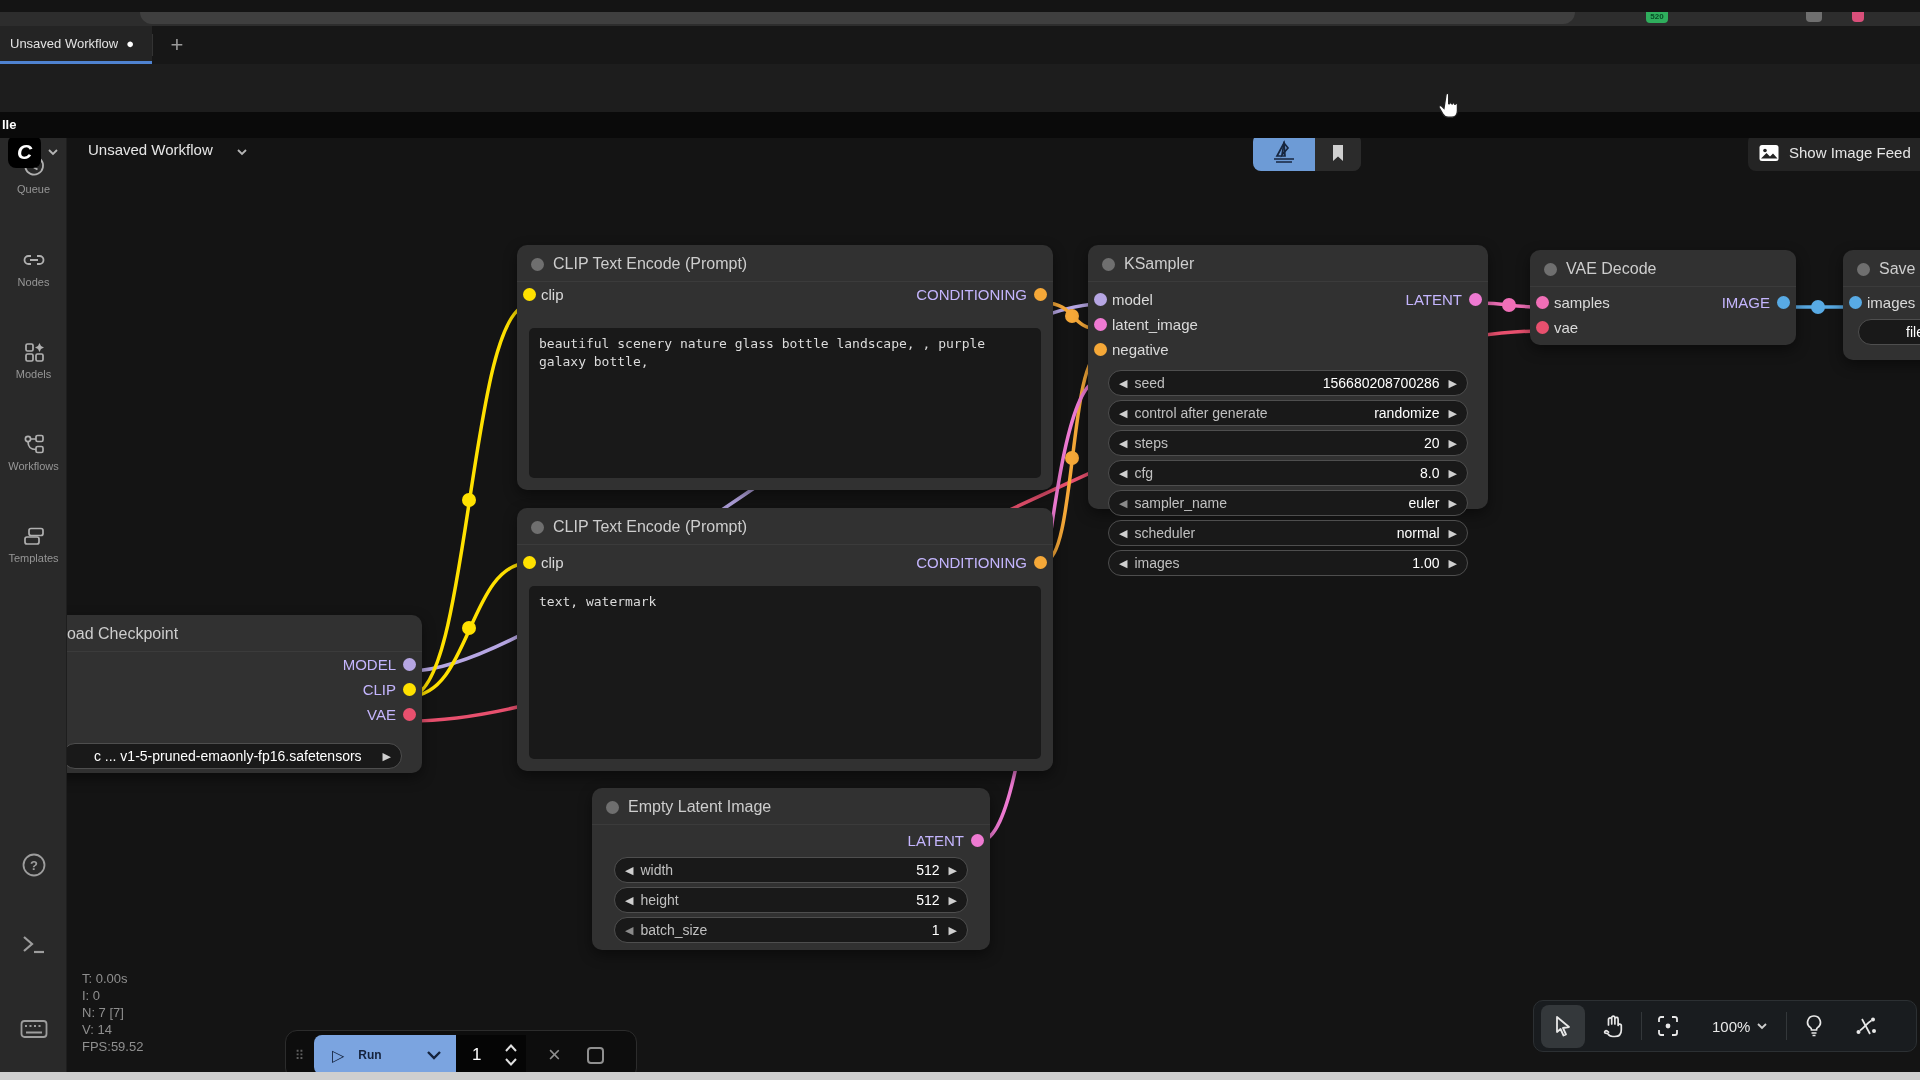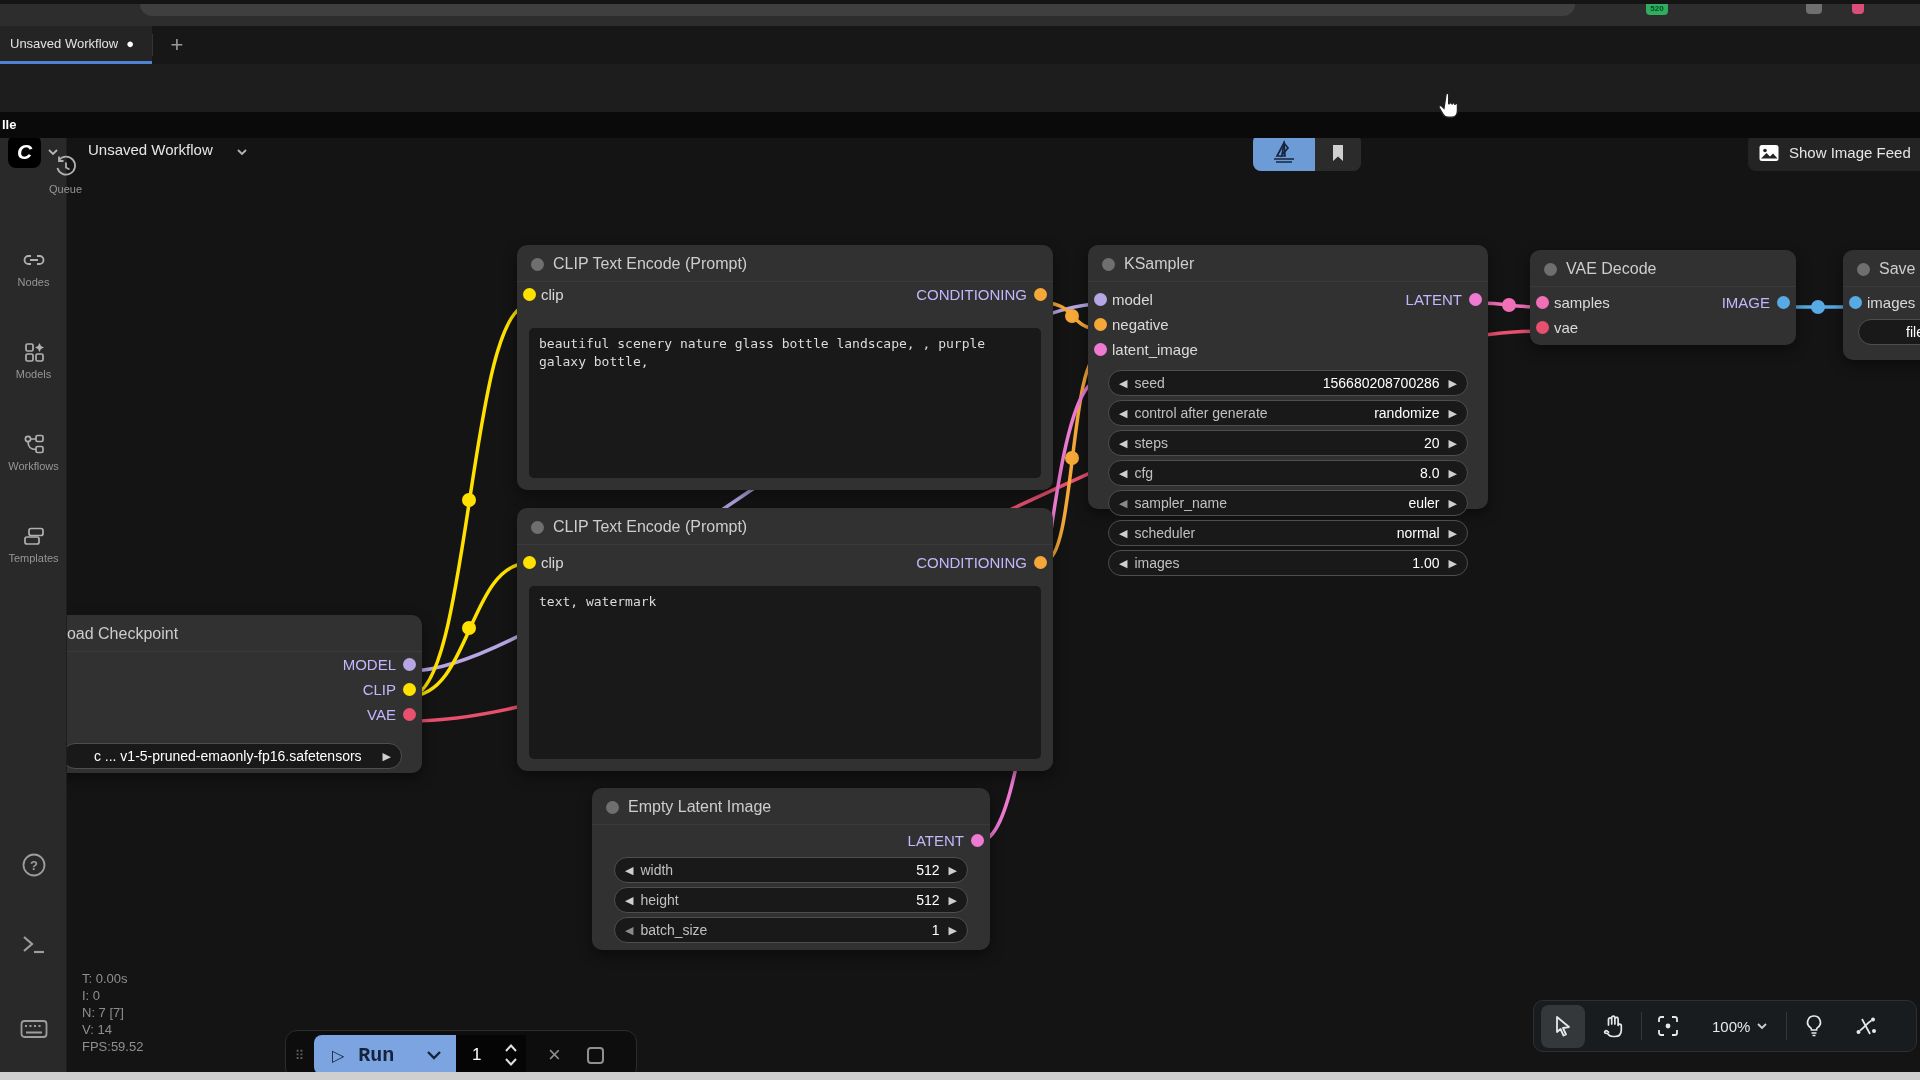--- a/index.html
+++ b/index.html
@@ -1,21 +1,21 @@
 <!DOCTYPE html>
 <html><head>
 <meta charset="utf-8">
 <style>
   * { margin:0; padding:0; box-sizing:border-box; }
   html,body { width:1920px; height:1080px; overflow:hidden; background:#141414;
     font-family:"Liberation Sans", sans-serif; }
   .abs { position:absolute; }
 
   
-  #browser-strip { left:0; top:4px; width:1920px; height:26px; background:#2d2d2d; z-index:40; }
+  #browser-strip { left:0; top:12px; width:1920px; height:26px; background:#2d2d2d; z-index:40; }
   #urlbar-sliver { left:140px; top:0; width:1435px; height:12px; background:#3f3f3f; border-radius:0 0 14px 14px; }
   #ext-badge { left:1646px; top:0; width:22px; height:11px; background:#2fae5d; border-radius:0 0 4px 4px;
     color:#0b3; color:#064d26; font-size:8px; text-align:center; line-height:10px; font-weight:bold; }
   #gray-sliver { left:1806px; top:0; width:16px; height:10px; background:#6f6f6f; border-radius:0 0 4px 4px; }
   #pink-sliver { left:1852px; top:0; width:12px; height:10px; background:#d94f7a; border-radius:0 0 4px 4px; }
 
   
   #tab-bar { left:0; top:26px; width:1920px; height:38px; background:#171717; z-index:40; }
   #workflow-tab { left:0; top:0; width:152px; height:38px; background:#242424;
     border-bottom:3px solid #4f83d1; display:flex; align-items:center; padding:0 10px; gap:8px; }
@@ -89,21 +89,21 @@
   #stats { left:82px; top:970px; z-index:2; color:#8f8f8f; font-size:13px; line-height:17px; }
 
   
   #runbar { left:285px; top:1030px; width:352px; height:50px; background:#0d0d0d;
     border:1px solid #2c2c2c; border-radius:12px; z-index:35; display:flex; align-items:center; }
   #drag-handle { width:28px; display:flex; justify-content:center; color:#5f5f5f; font-size:13px;
     letter-spacing:1px; line-height:5px; }
   #run-button { width:142px; height:40px; background:#7ba4e0; border-radius:8px 0 0 8px;
     display:flex; align-items:center; color:#15233d; }
   #run-play { margin-left:18px; font-size:16px; }
-  #run-label { margin-left:14px; font-size:20px; font-weight:600;font-family:Liberation Mono, monospace; }
+  #run-label { margin-left:14px; font-size:12px; font-weight:600; }
   #run-chevron { margin-left:auto; margin-right:14px; }
   #count-box { width:70px; height:40px; background:#050505; display:flex; align-items:center; }
   #count-value { color:#fff; font-size:17px; margin-left:16px; }
   #steppers { margin-left:auto; margin-right:8px; display:flex; flex-direction:column; gap:6px; }
   #cancel-x { color:#8f8f8f; font-size:22px; margin-left:22px; }
   #stop-square { width:17px; height:17px; border:2px solid #8f8f8f; border-radius:4px; margin-left:26px; }
 
   
   #zoombar { left:1533px; top:1000px; width:384px; height:52px; background:#191c1f;
     border:1px solid #2c3033; border-radius:10px; z-index:35; display:flex; align-items:center; }
@@ -197,26 +197,26 @@
     <span class="title-dot"></span>
     <span>KSampler</span>
   </div>
   <div class="slot-row" style="margin-top:5px;">
     <span class="dot dot-in c-model"></span>
     <span class="slot-in-label">model</span>
     <span class="slot-out-label">LATENT</span>
     <span class="dot dot-out c-latent"></span>
   </div>
   <div class="slot-row">
+    <span class="dot dot-in c-latent"></span>
+    <span class="slot-in-label">latent_image</span>
+  </div>
+  <div class="slot-row">
     <span class="dot dot-in c-cond"></span>
     <span class="slot-in-label">negative</span>
-  </div>
-  <div class="slot-row">
-    <span class="dot dot-in c-latent"></span>
-    <span class="slot-in-label">latent_image</span>
   </div>
   <div class="widgets" style="margin-top:8px;">
     <div class="widget">
       <span class="w-arrow">◀</span>
       <span class="w-label">seed</span>
       <span class="w-value">156680208700286</span>
       <span class="w-arrow">▶</span>
     </div>
     <div class="widget">
       <span class="w-arrow">◀</span>
@@ -381,21 +381,21 @@
       <path d="M17.5,2.5 L17.2,7.2 L12.8,5.4 Z" fill="#3fcf8e"></path>
     </svg>
   </div>
 </div>
 
 <div id="status-strip" class="abs">
   <span>lle</span>
 </div>
 
 <div id="sidebar" class="abs">
-  <div class="side-item" style="top:17px;margin-left:32px;">
+  <div class="side-item" style="top:17px;">
     <span class="si-icon">
       <svg width="24" height="24" viewBox="0 0 24 24">
           <path d="M5,5 A9,9 0 1 1 3.4,13" fill="none" stroke="#b0b0b0" stroke-width="1.8"></path>
           <path d="M5,1.5 V6 H9.5" fill="none" stroke="#b0b0b0" stroke-width="1.8"></path>
           <path d="M12,7.5 V12.5 L15.5,14.5" fill="none" stroke="#b0b0b0" stroke-width="1.8"></path>
         </svg>
     </span>
     <div class="si-label">Queue</div>
   </div>
   <div class="side-item" style="top:110px;">

